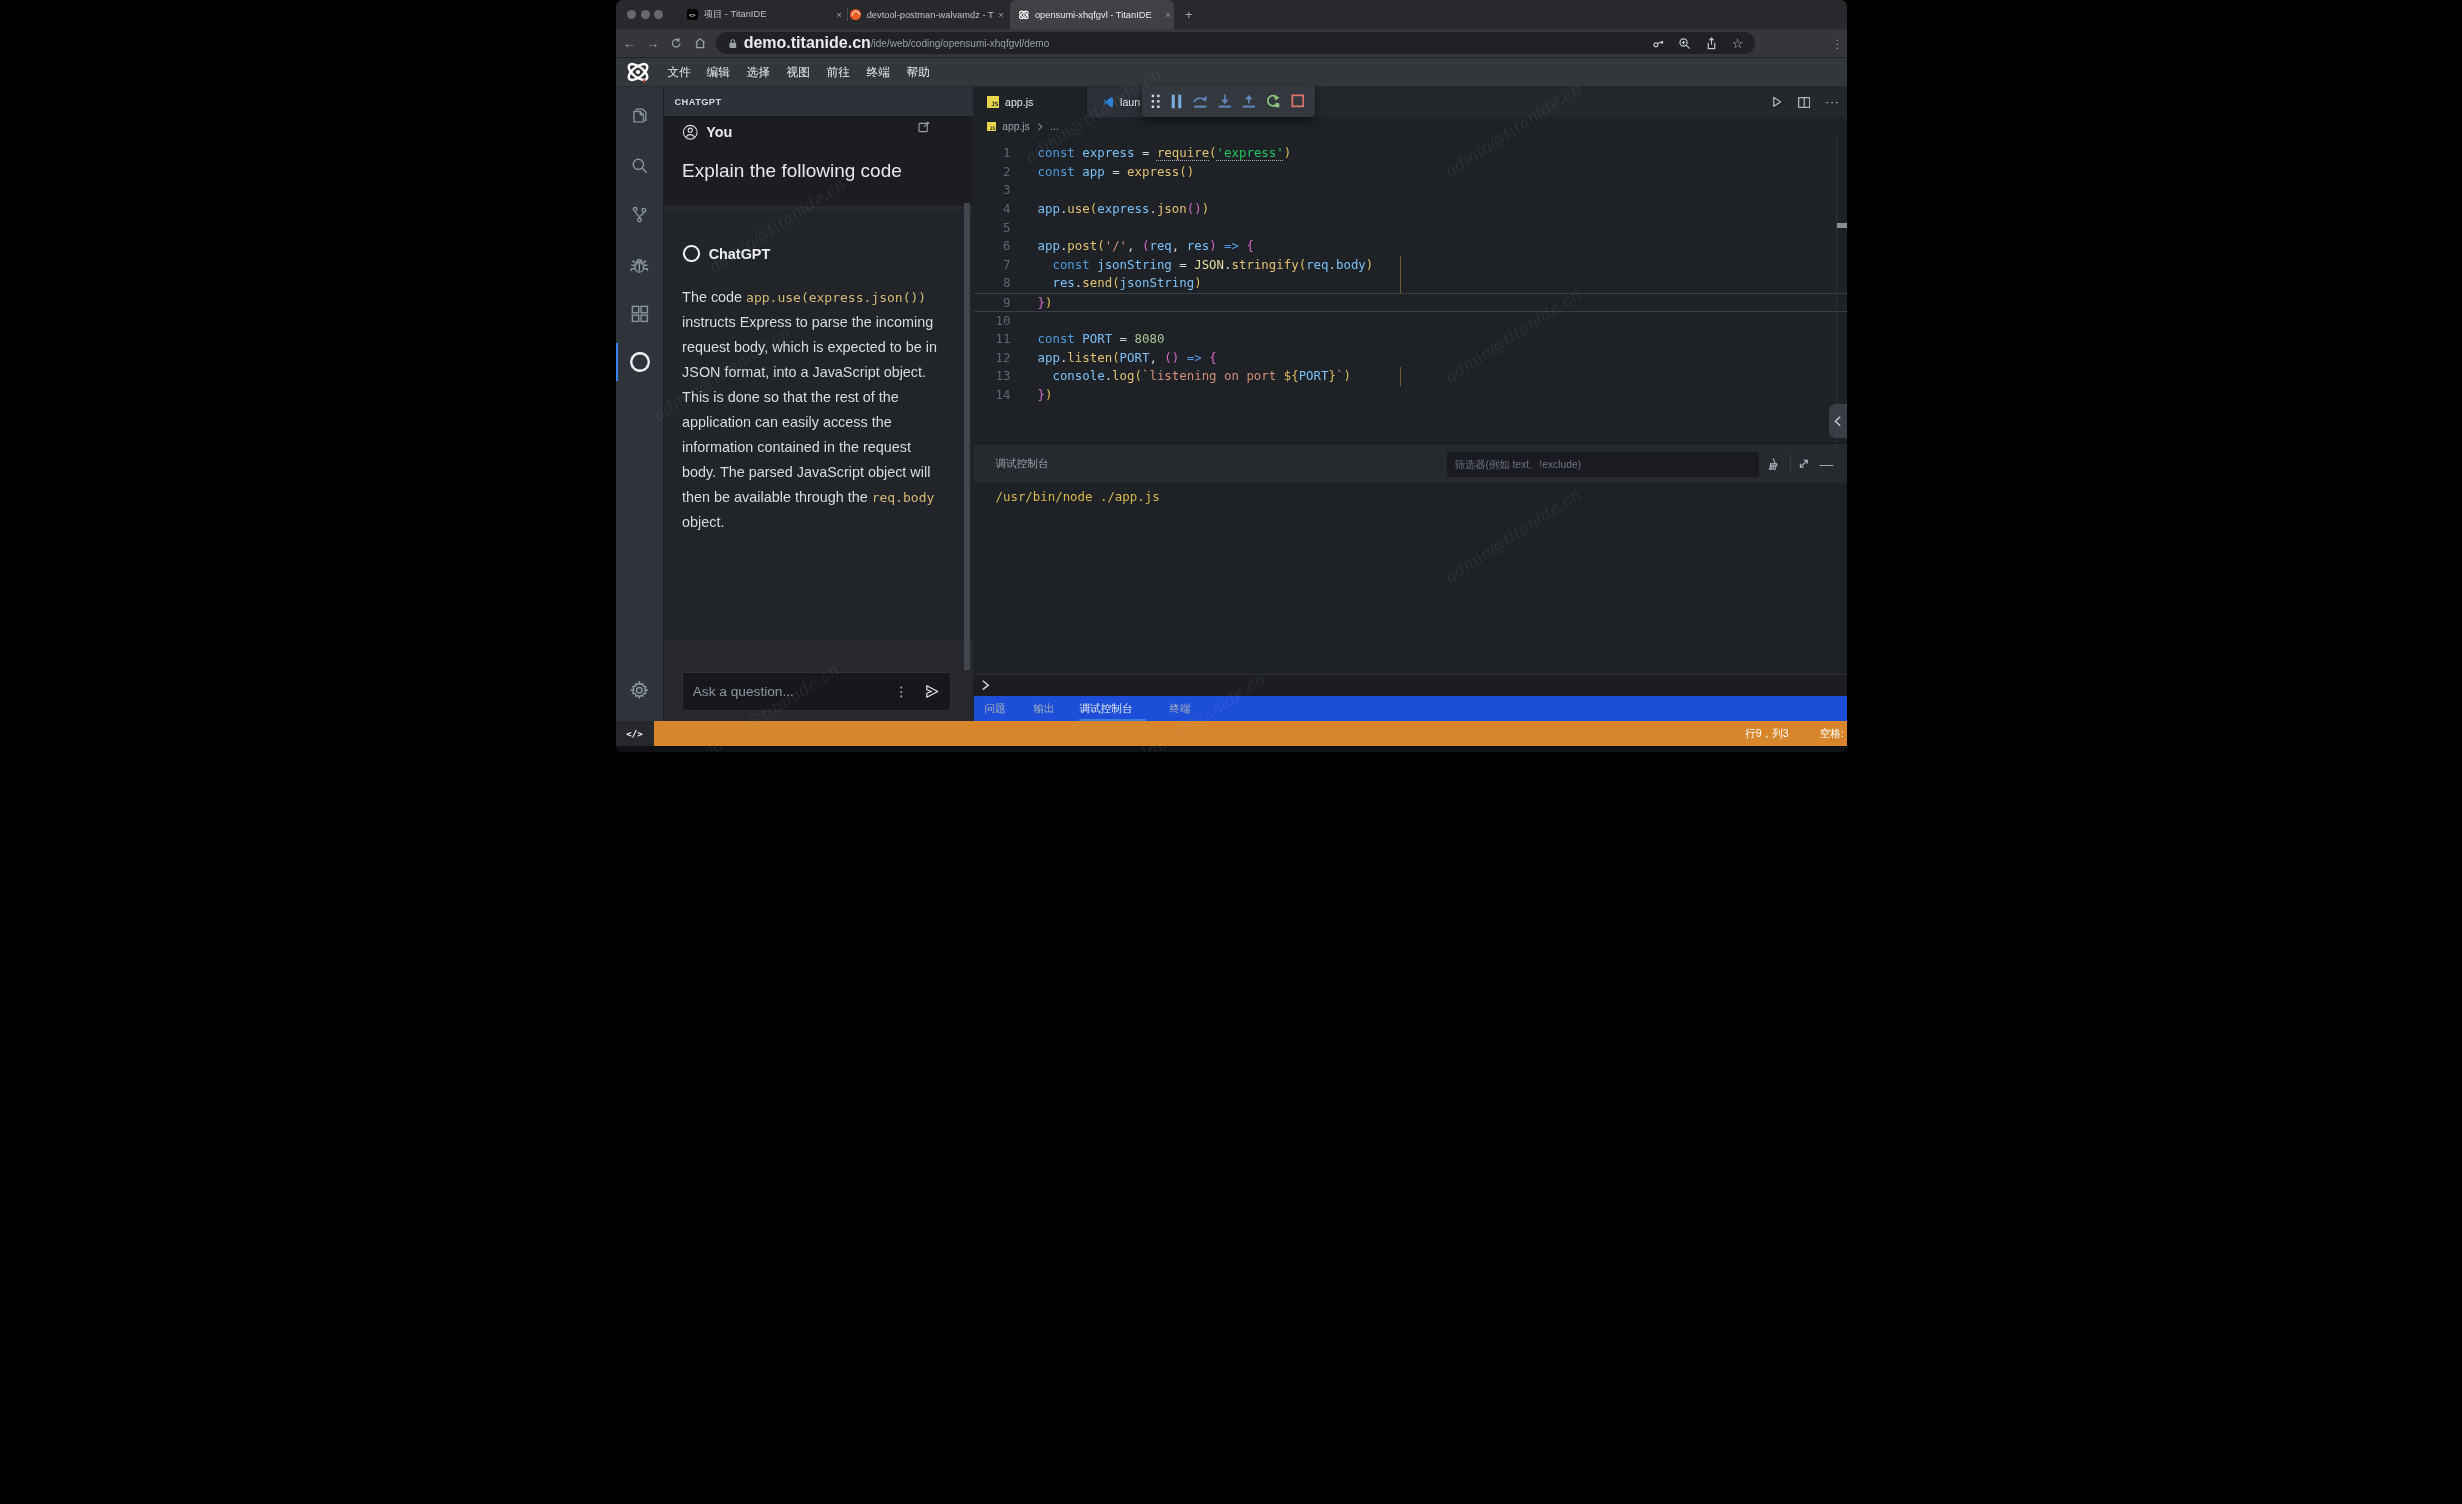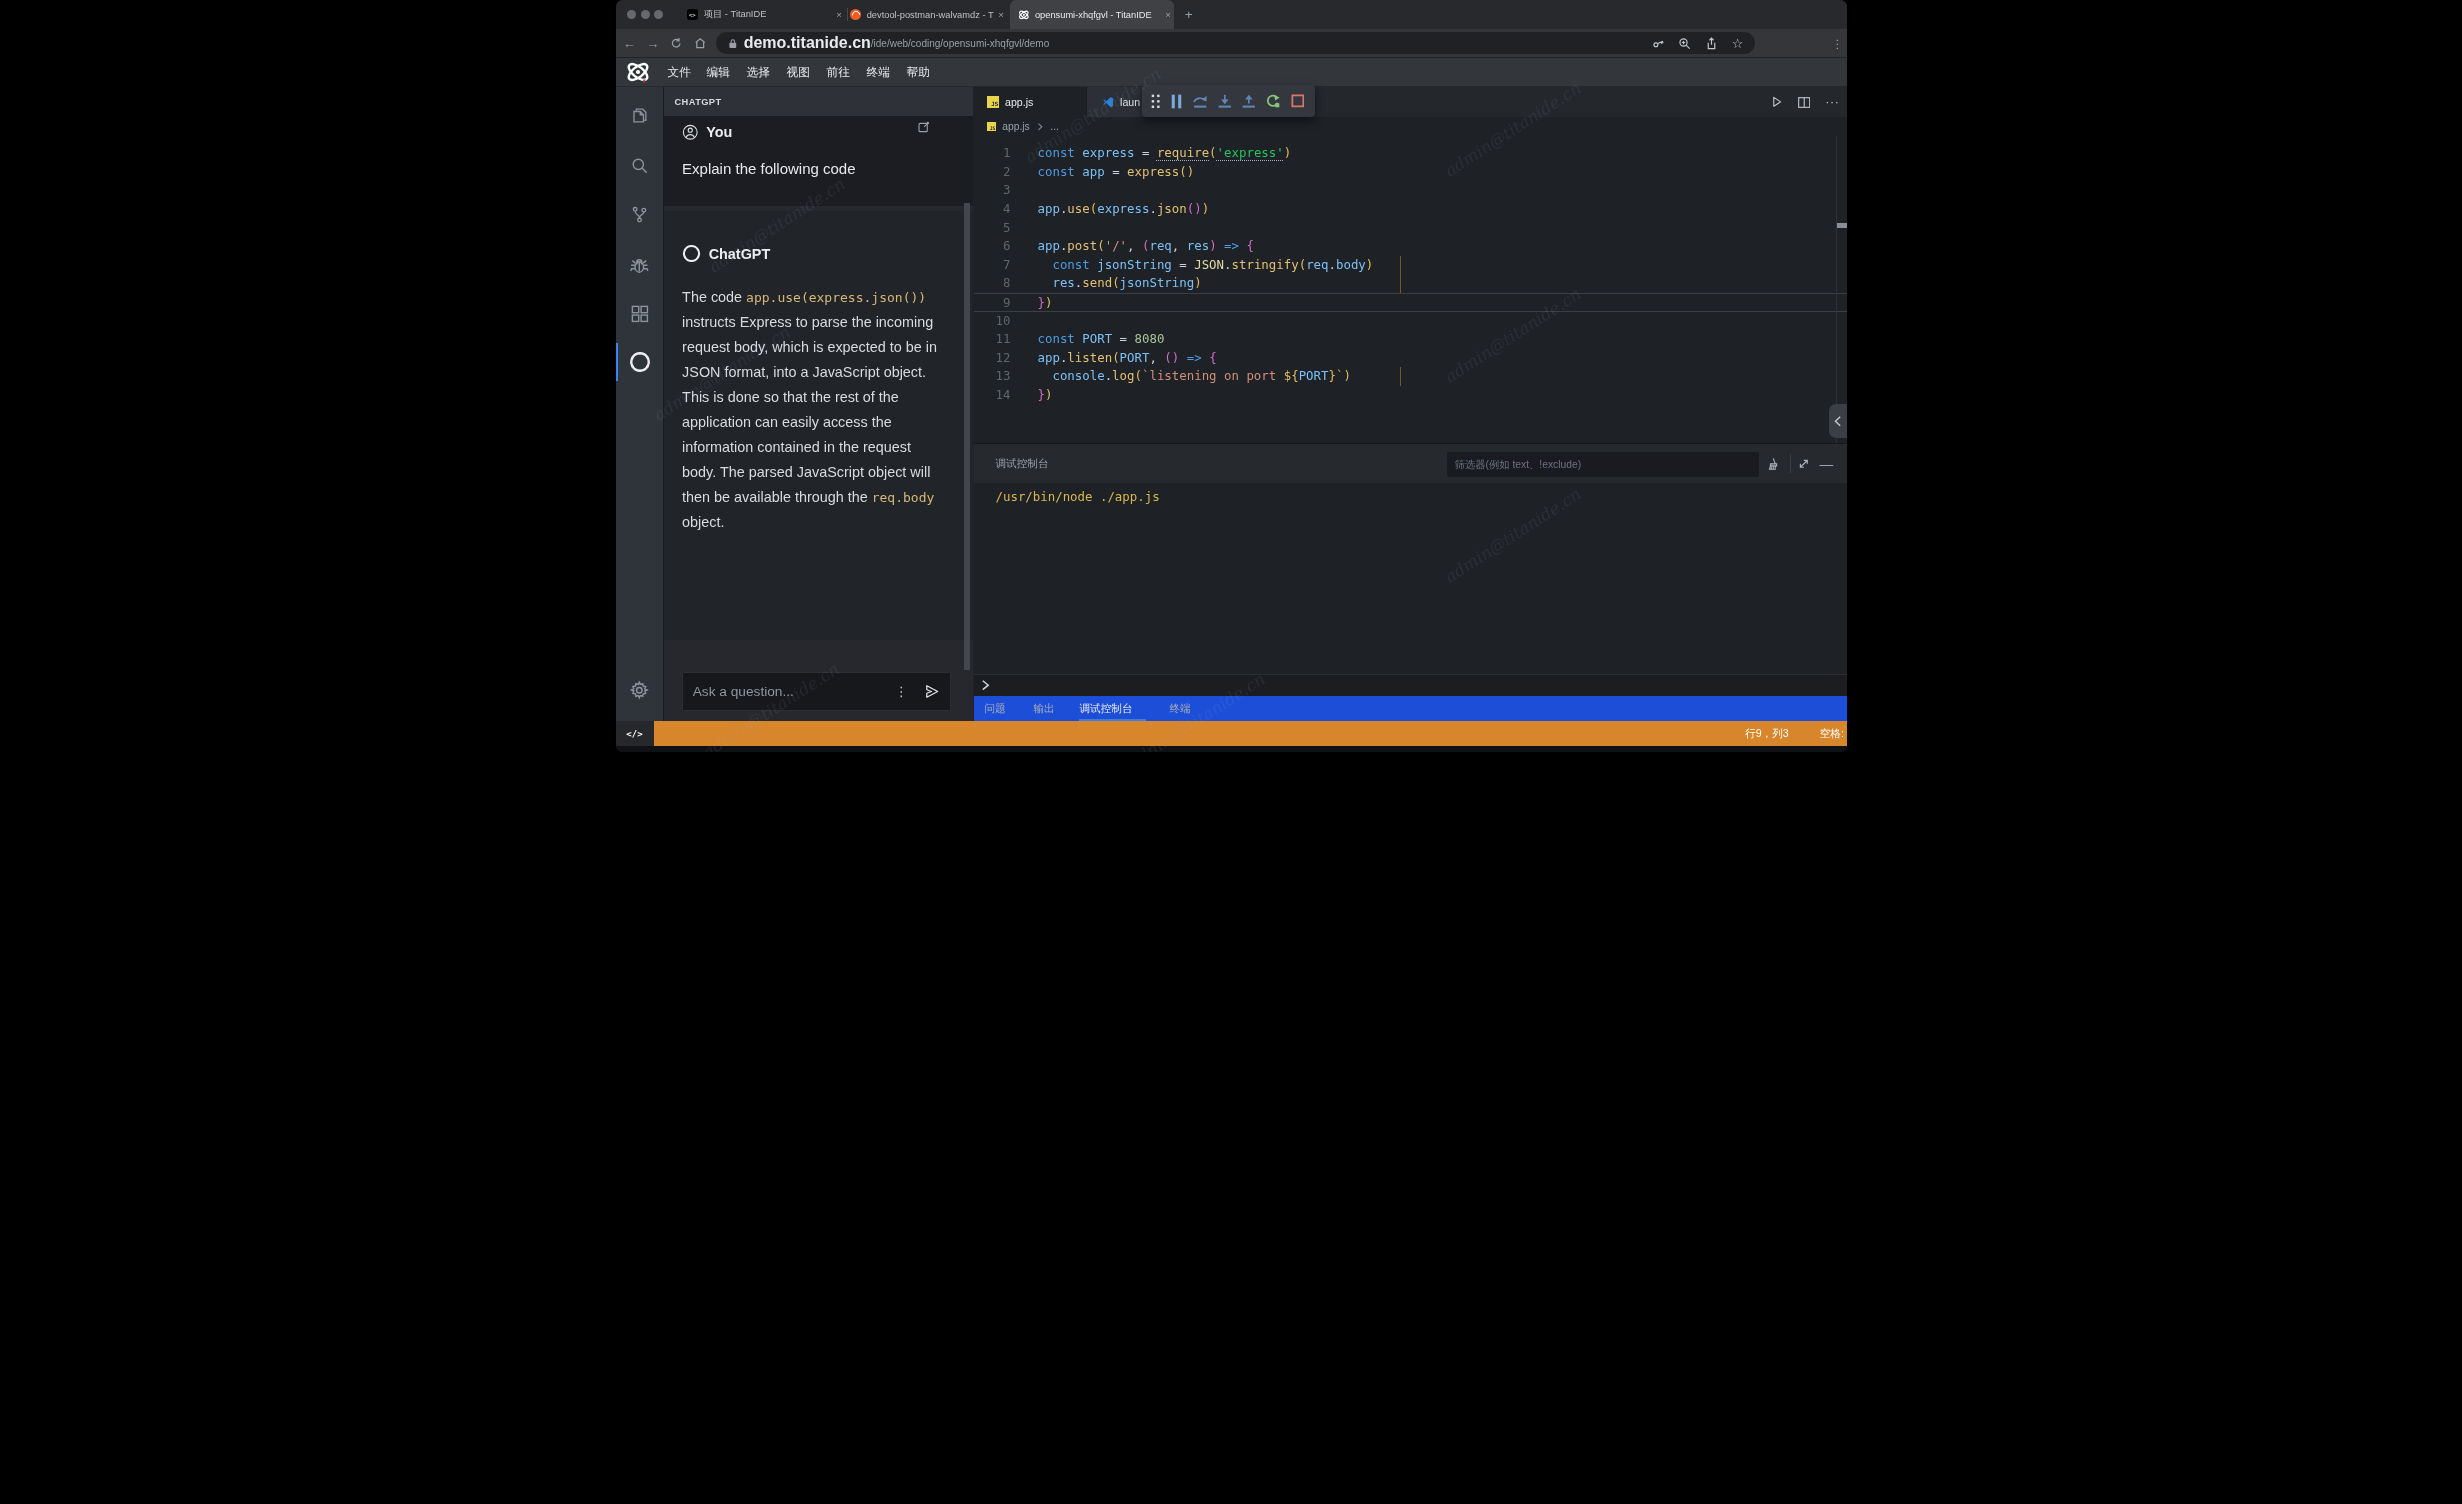--- a/index.html
+++ b/index.html
@@ -35,21 +35,21 @@
   .actico { position:absolute; left:0; width:48px; height:38px; display:flex; align-items:center; justify-content:center; color:#8b939e; }
   .actico.active { color:#eceef2; }
   #act-accent { position:absolute; left:0; top:256px; width:2.1px; height:38px; background:#3b82f6; }
 
   
   #chat { position:absolute; left:48px; top:87px; width:309px; height:635px; background:#26282d; }
   #chat-header { position:absolute; left:0; top:0; width:309px; height:30px; background:#2e3138; border-bottom:0.7px solid #1b1c1f; display:flex; align-items:center; padding-left:11px; color:#d5d8dc; font-size:9.3px; font-weight:bold; letter-spacing:0.4px; }
   #you-card { position:absolute; left:0; top:30px; width:309px; height:89px; background:#1b1d22; }
   #you-row { position:absolute; left:18.6px; top:6.9px; display:flex; align-items:center; color:#e9ebef; }
   #you-name { font-size:14.4px; font-weight:bold; margin-left:7.6px; }
-  #you-msg { position:absolute; left:18.6px; top:43px; font-size:15px; color:#e6e8ec; }
+  #you-msg { position:absolute; left:18.6px; top:43px; font-size:19px; color:#e6e8ec; }
   #edit-ico { position:absolute; right:43px; top:4.1px; color:#9aa0a6; }
   #gpt-card { position:absolute; left:0; top:124px; width:309px; height:429px; background:#212429; }
   #gpt-row { position:absolute; left:18.6px; top:33px; display:flex; align-items:center; color:#eceef1; }
   #gpt-name { font-size:14.4px; font-weight:bold; margin-left:7.6px; }
   #gpt-para { position:absolute; left:18.6px; top:74px; width:258px; font-size:14.4px; line-height:25px; color:#d9dbe0; }
   .chat-code { font-family:"DejaVu Sans Mono",monospace; font-size:13px; color:#d8b878; }
   #chat-scroll { position:absolute; left:300px; top:116px; width:6.9px; height:467px; background:#43464c; }
   #ask-box { position:absolute; left:18.6px; top:585px; width:269px; height:39px; background:#17181c; border:0.7px solid #2c2f34; border-radius:1.4px; display:flex; align-items:center;gap:8px; }
   #ask-input { flex:1; background:transparent; border:none; outline:none; color:#c7ccd3; font-size:13.7px; padding-left:9.6px; font-family:"Liberation Sans",sans-serif;}
   #ask-input::placeholder { color:#8f969f; }

